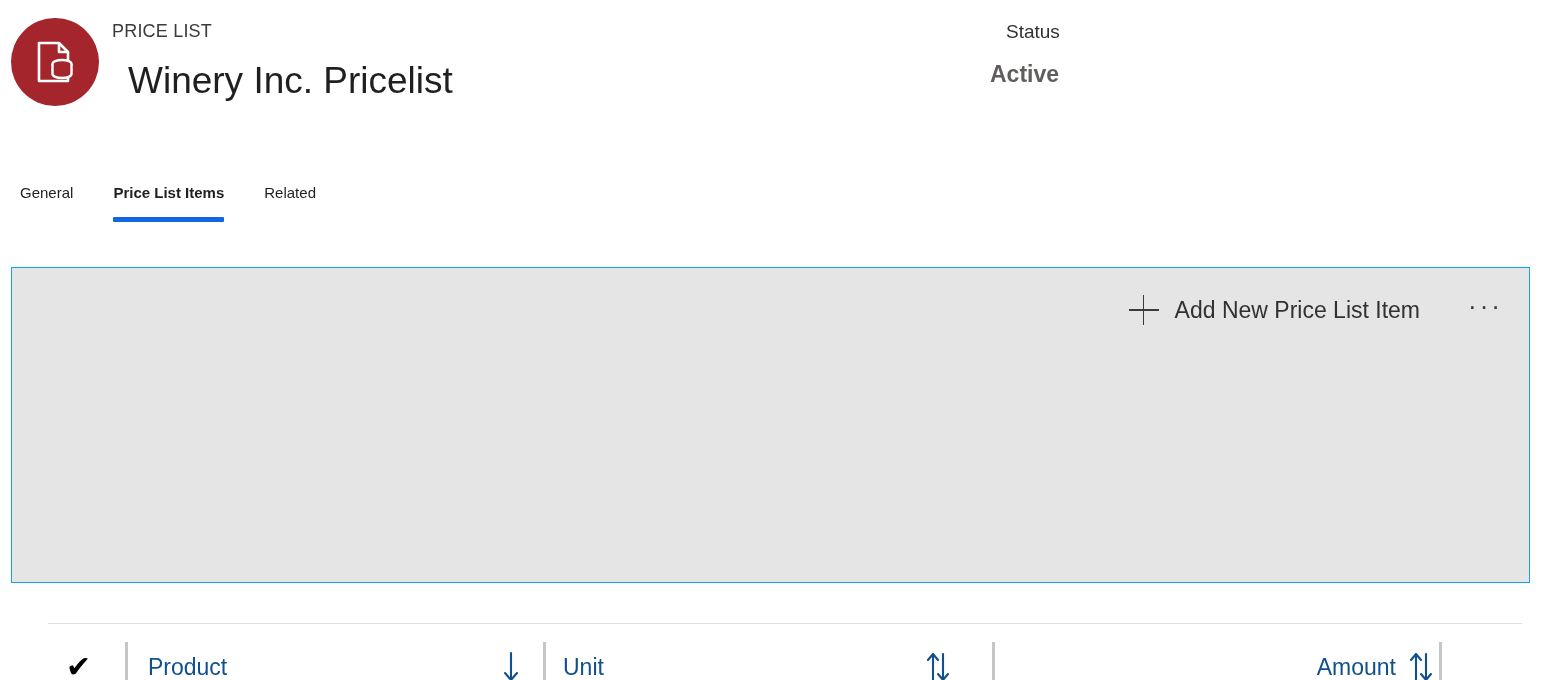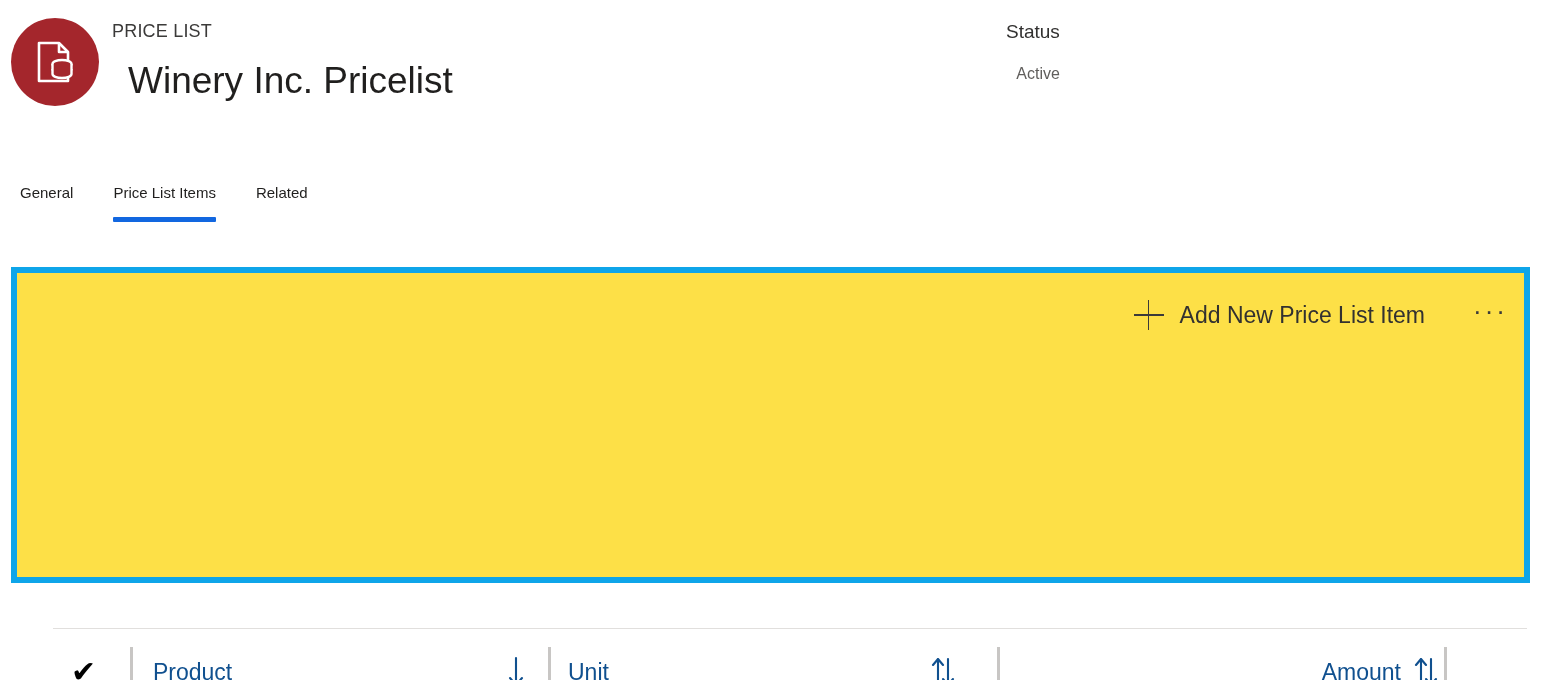--- a/index.html
+++ b/index.html
@@ -67,27 +67,26 @@
   }
   .status-label {
     font-size: 19px;
     line-height: 24px;
     color: #323130;
     font-weight: 400;
     margin: 0 0 16px 16px;
     white-space: nowrap;
   }
   .status-value {
-    font-size: 16px;
+    font-size: 23px;
     line-height: 28px;
     color: #605e5c;
-    font-weight: 400;
+    font-weight: 700;
     margin: 0;
     white-space: nowrap;
-    text-align: right;
   }
 
   
   .tabstrip {
     position: absolute;
     left: 0;
     top: 178px;
     height: 54px;
     display: flex;
     align-items: flex-start;
@@ -99,43 +98,43 @@
     line-height: 30px;
     color: #201f1e;
     font-weight: 400;
     white-space: nowrap;
     cursor: pointer;
     background: transparent;
     border: none;
     font-family: inherit;
   }
   .tab.is-active {
-    font-weight: 400;
+    font-weight: 700;
   }
   .tab.is-active::after {
     content: "";
     position: absolute;
     left: 20px;
     right: 20px;
     bottom: -14px;
     height: 5px;
     background: #1267e0;
     border-radius: 1px;
   }
 
   
   .grid-card {
     position: absolute;
     left: 11px;
     top: 267px;
     width: 1519px;
     height: 316px;
-    border: 6px solid #0ea5e9;
+    border: 1px solid #0ea5e9;
     box-sizing: border-box;
-    background: #fde047;
+    background: #e5e5e5;
   }
 
   .grid-commandbar {
     position: absolute;
     left: 0;
     top: 0;
     width: 1517px;
     height: 84px;
     display: flex;
     align-items: center;

